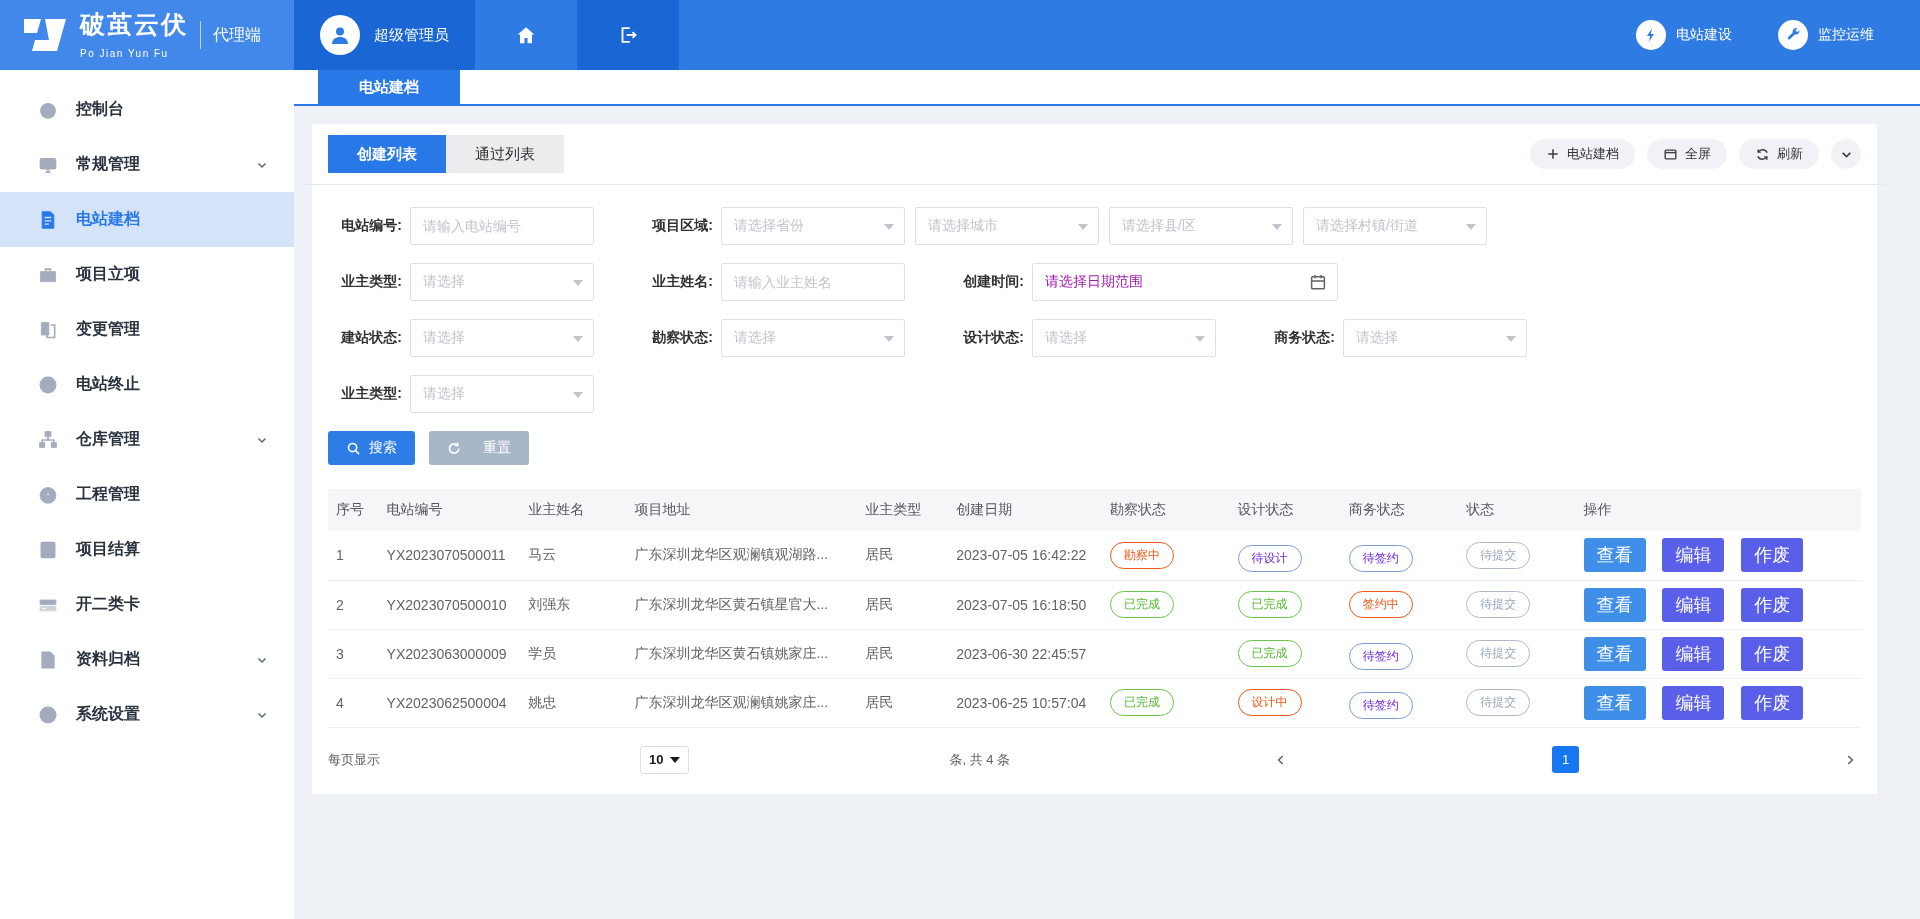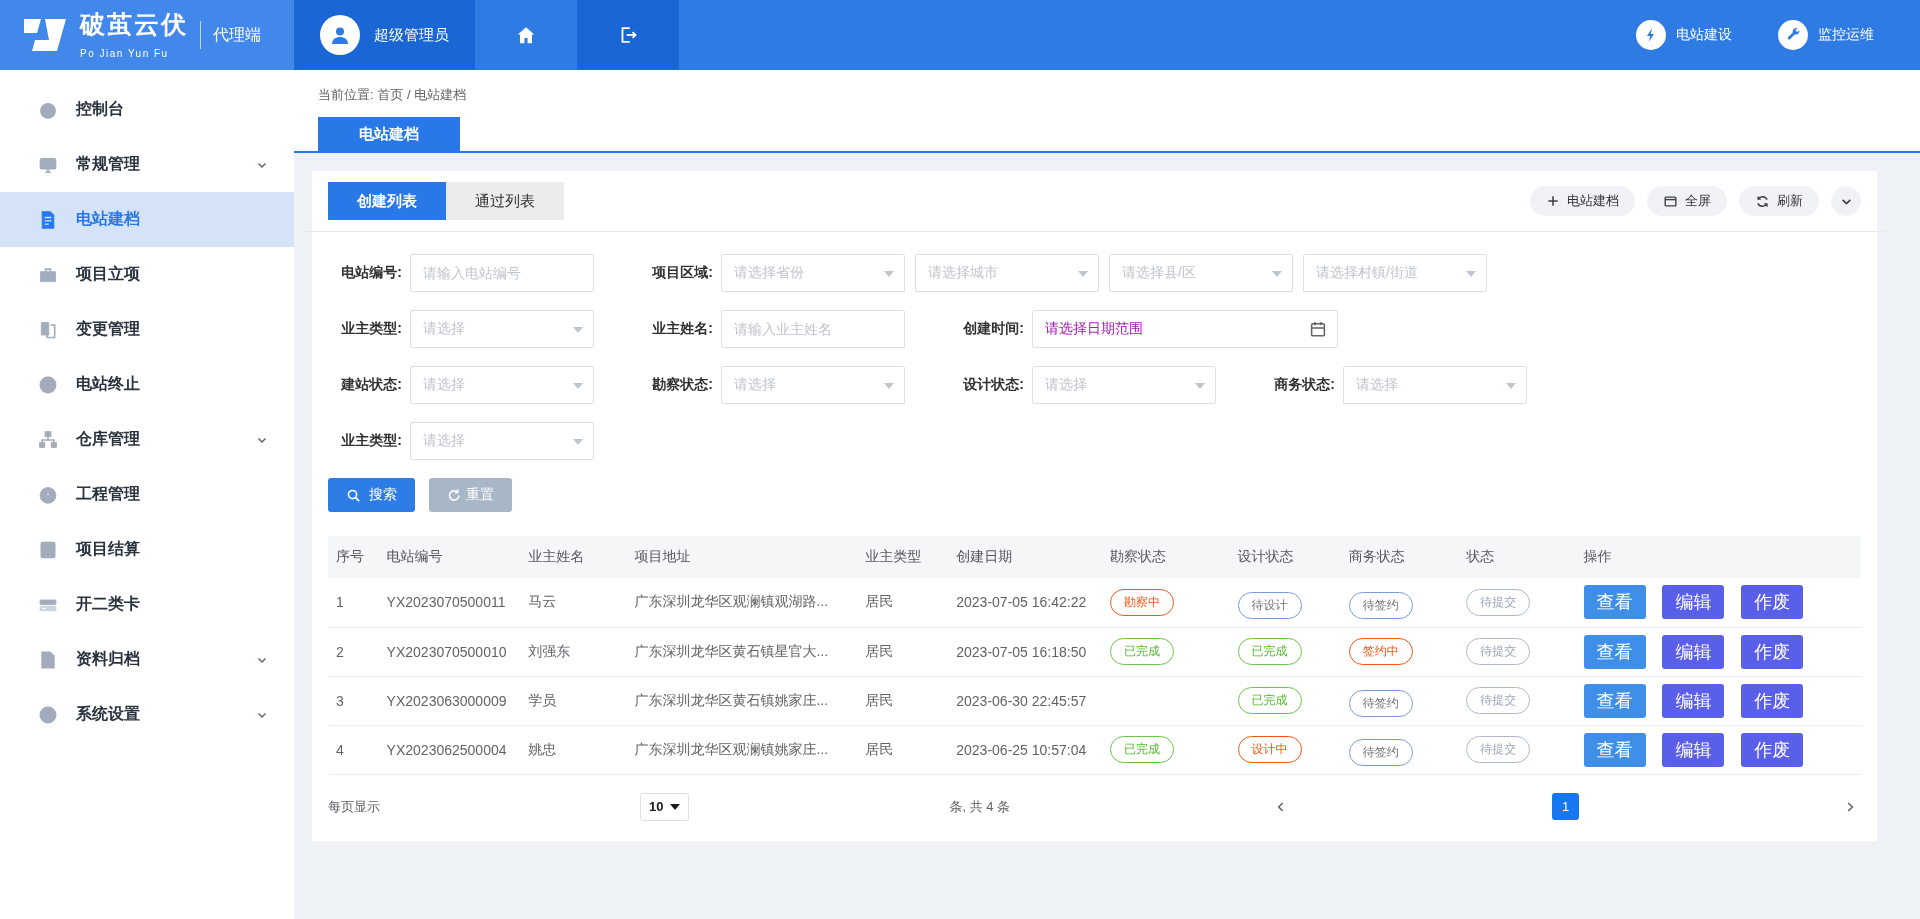--- a/index.html
+++ b/index.html
@@ -61,30 +61,30 @@
   .f-input { width:184px; height:38px; border:1px solid #DCDFE6; border-radius:2px; padding:0 12px; font-size:14px; color:#606266; font-family:inherit; outline:none; }
   .f-input::placeholder { color:#C0C4CC; }
   .f-select { position:relative; width:184px; height:38px; border:1px solid #DCDFE6; border-radius:2px; display:flex; align-items:center; padding:0 26px 0 12px; color:#C0C4CC; font-size:14px; cursor:pointer; background:#fff; }
   .f-select .sel-chev { position:absolute; right:10px; top:16px; }
   .f-date { position:relative; width:306px; height:38px; border:1px solid #DCDFE6; border-radius:2px; display:flex; align-items:center; padding:0 34px 0 12px; color:#a21caf; font-size:14px; cursor:pointer; }
   .f-date .cal-ic { position:absolute; right:10px; top:9px; }
   .g49 { width:45px; flex:none; }
   .g10 { width:10px; flex:none; }
   .btn-row { margin-top:4px; display:flex; gap:14px; }
   .btn-search { background:#2E7CE5; color:#fff; border:none; height:34px; padding:0 18px; border-radius:3px; font-size:14px; display:inline-flex; align-items:center; gap:8px; cursor:pointer; font-family:inherit; }
-  .btn-reset { background:#A8B7C8; color:#fff; border:none; height:34px; padding:0 18px; border-radius:3px; font-size:14px; display:inline-flex; align-items:center; gap:4px; cursor:pointer; font-family:inherit; }
+  .btn-reset { background:#A8B7C8; color:#fff; border:none; height:34px; padding:0 18px; border-radius:3px; font-size:14px; display:inline-flex; align-items:center; gap:21px; cursor:pointer; font-family:inherit; }
 
   
   table { width:100%; border-collapse:collapse; table-layout:fixed; margin-top:24px; }
   thead th { background:#F5F6F8; height:42px; font-size:14px; color:#53575E; font-weight:normal; text-align:left; padding:0 8px; white-space:nowrap; }
   tbody td { height:49px; border-bottom:1px solid #EBEEF5; font-size:14px; color:#606266; padding:0 8px; white-space:nowrap; overflow:hidden; text-overflow:ellipsis; }
   .badge { display:inline-block; min-width:64px; text-align:center; padding:4px 10px; border-radius:14px; font-size:12px; border:1px solid; background:#fff; }
   .badge.orange { color:#F25616; border-color:#F25616; }
   .badge.green  { color:#53B92E; border-color:#6CC548; }
-  .badge.blue   { color:#737373; border-color:#7C9CD9;margin-top:6px; }
+  .badge.blue   { color:#6d28d9; border-color:#7C9CD9;margin-top:6px; }
   .badge.gray   { color:#99A5B8; border-color:#AEB9CA; }
   .act-btn { border:none; color:#fff; font-size:18px; padding:5px 13px; border-radius:3px; margin-right:13px; cursor:pointer; font-family:inherit; }
   .act-view { background:#3F8FE9; }
   .act-edit, .act-void { background:#5A5FE9; }
 
   
   .pagination { display:flex; align-items:center; justify-content:space-between; gap:10px; margin-top:18px; font-size:13px; color:#606266; }
   .pp-select { border:1px solid #DCDFE6; border-radius:3px; height:28px; padding:0 8px; display:flex; align-items:center; gap:7px; color:#1a1a1a; font-weight:bold; cursor:pointer; background:#fff; }
   .pg-arrow { display:flex; align-items:center; padding:0 4px; cursor:pointer; }
   .page-num { width:27px; height:27px; background:#1677F0; color:#fff; border-radius:3px; display:flex; align-items:center; justify-content:center; font-size:13px; cursor:pointer; }
@@ -292,26 +292,20 @@
       <span class="s-chev">
         <svg width="12" height="12" viewBox="0 0 24 24" fill="none" stroke="#5d6775" stroke-width="3">
             <path d="M5 9l7 7 7-7"></path>
           </svg>
       </span>
     </div>
   </aside>
 
   <main class="main">
     <div class="main-top">
-      <div class="breadcrumb">
-        <span>当前位置:</span>
-        <span class="bc-link">首页</span>
-        <span>/</span>
-        <span>电站建档</span>
-      </div>
       <div class="page-tab-row">
         <div class="page-tab">电站建档</div>
       </div>
     </div>
 
     <div class="content">
       <section class="panel">
 
         <div class="panel-head">
           <div class="tabs">

